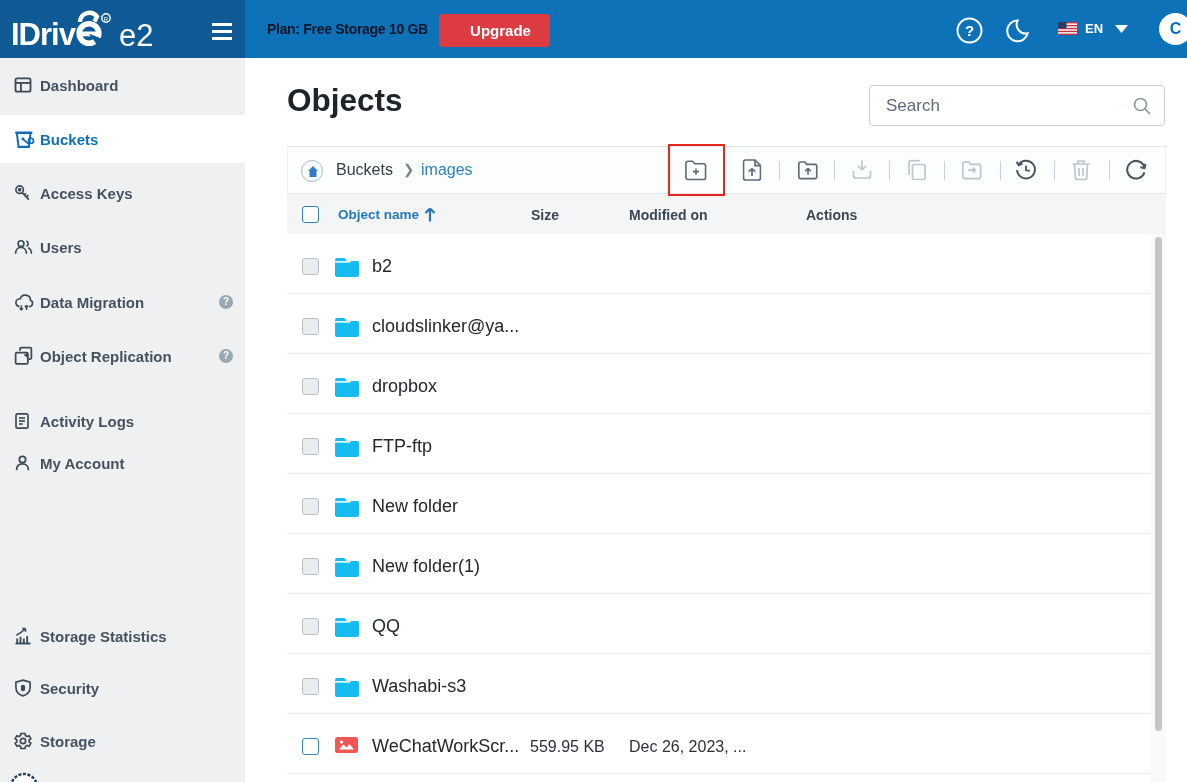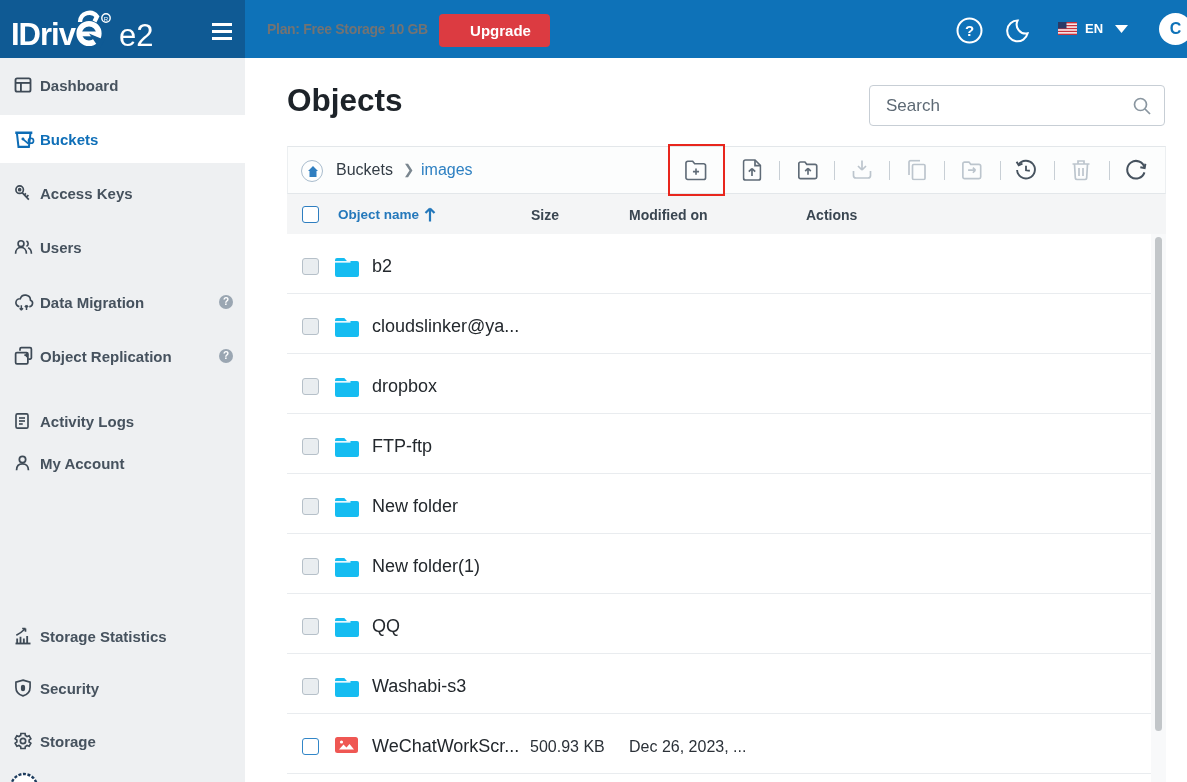--- a/index.html
+++ b/index.html
@@ -1,21 +1,21 @@
 <!DOCTYPE html>
 <html><head>
 <meta charset="utf-8">
 <style>
 * { margin:0; padding:0; box-sizing:border-box; }
 html,body { width:1187px; height:782px; overflow:hidden; font-family:"Liberation Sans", sans-serif; background:#fff; }
 .abs { position:absolute; }
 
 #hdr-left { left:0; top:0; width:245px; height:58px; background:#0f5a94; }
 #hdr-top  { left:245px; top:0; width:942px; height:58px; background:#0e72b8; }
-#plan { left:267px; top:0; height:67px; line-height:58px; color:#737373; font-size:14px; font-weight:bold; letter-spacing:-0.3px; }
+#plan { left:267px; top:0; height:67px; line-height:58px; color:#0f172a; font-size:14px; font-weight:bold; letter-spacing:-0.3px; }
 #upgrade { left:439px; top:14px; width:111px; height:33px; background:#dc3b41; border-radius:4px; color:#fff; font-size:15px; font-weight:bold; text-align:center; line-height:33px;padding-left:12px; }
 #hamb { left:212px; top:23px; width:20px; height:17px; }
 #hamb div { height:3.2px; background:#fff; margin-bottom:3.7px; }
 #avatar { left:1159px; top:13px; width:33px; height:32px; border-radius:50%; background:#fff; color:#0e72b8; font-size:16px; font-weight:bold; text-align:center; line-height:32px; }
 #en { left:1085px; top:0; height:58px; line-height:58px; color:#fff; font-size:13px; font-weight:bold; }
 
 #sidebar { left:0; top:58px; width:245px; height:724px; background:#eef0f2; }
 .sitem { position:absolute; left:0; width:245px; height:48px; }
 .sitem .txt { position:absolute; left:40px; top:50%; transform:translateY(-50%); font-size:15px; font-weight:bold; color:#46525e; }
 .sitem svg { position:absolute; left:13px; top:50%; transform:translateY(-50%); }
@@ -323,19 +323,19 @@
       <div class="rname">Washabi-s3</div>
     </div>
     <div class="row abs" style="left:287px;top:714px;">
       <div class="chk hl"></div>
       <svg class="fico" width="23" height="16" viewBox="0 0 23 16" style="top:23px">
         <rect width="23" height="16" rx="2.5" fill="#ef5753"></rect>
         <circle cx="6.5" cy="5" r="1.6" fill="#fff"></circle>
         <path d="M4 12.5 L 8.5 7.5 L 11.5 10.5 L 14.5 7 L 19 12.5 Z" fill="#fff"></path>
       </svg>
       <div class="rname">WeChatWorkScr...</div>
-      <div class="rsize">500.93 KB</div>
+      <div class="rsize">559.95 KB</div>
       <div class="rdate">Dec 26, 2023, ...</div>
     </div>
   </div>
 
 <div class="abs" id="scrolltrack" style="left:1151px;top:234px;width:15px;height:548px;background:#f8f9fa;"></div>
 <div class="abs" id="scrollthumb" style="left:1154.5px;top:237px;width:7.5px;height:494px;background:#c2c6c9;border-radius:4px;"></div>
 
 </body></html>

